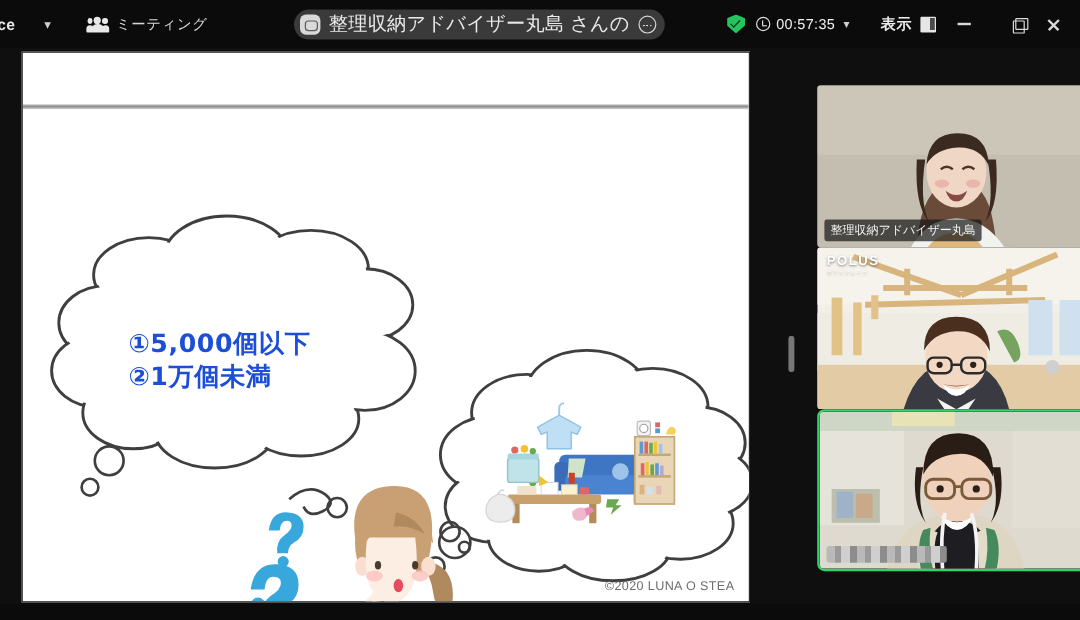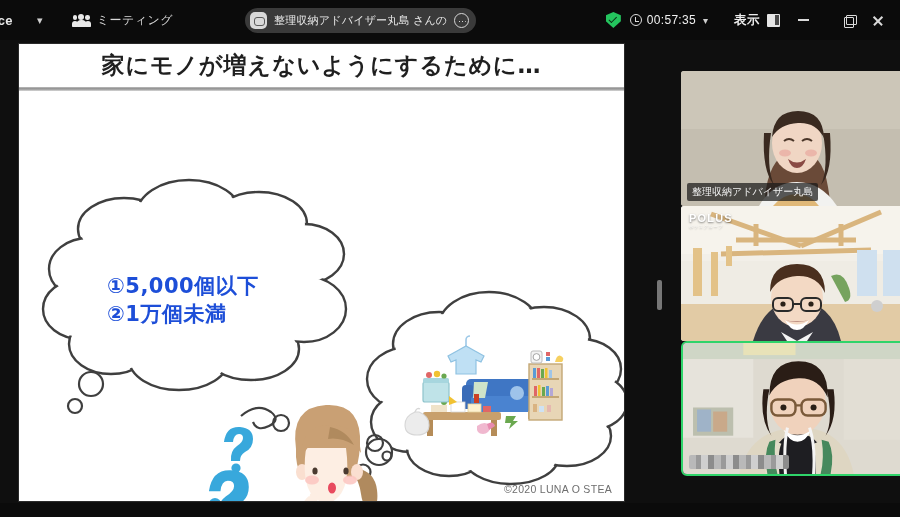--- a/index.html
+++ b/index.html
@@ -41,21 +41,21 @@
     background: #3a3a3a; border-radius: 14px; padding: 0 7px 0 5px;
   }
   .pill-ico {
     width: 17px; height: 17px; border-radius: 5px; background: #d9d9d9;
     position: relative; flex: 0 0 auto;
   }
   .pill-ico::before {
     content: ""; position: absolute; left: 4px; top: 5px; width: 9px; height: 7px;
     border: 1.4px solid #5a5a5a; border-radius: 3px;
   }
-  .pill-text { color: #eaeaea; font-size: 11px; white-space: nowrap; letter-spacing: .2px; text-align: center; }
+  .pill-text { color: #eaeaea; font-size: 16px; white-space: nowrap; letter-spacing: .2px; text-align: center; }
   .pill-more {
     width: 15px; height: 15px; border-radius: 50%; border: 1.3px solid #d6d6d6;
     position: relative; flex: 0 0 auto;
   }
   .pill-more::after {
     content: ""; position: absolute; left: 2.2px; top: 6px; width: 8.2px; height: 1.6px;
     background: transparent;
     box-shadow: 0 0 0 0 #d6d6d6, 0px 0px 0 0.8px #d6d6d6;
     border-radius: 1px;
     background-image: radial-gradient(circle, #d6d6d6 40%, transparent 42%),
@@ -234,21 +234,20 @@
           <span class="w-rest"></span>
         </span>
       <span class="w-close">
           <span></span>
         </span>
     </div>
   </div>
 
   <div class="slide-wrap">
 
-    <div class="slide-title">家にモノが増えないようにするために…</div>
     <div class="title-rule"></div>
 
 
     <svg class="slide-svg" viewBox="0 0 607 459">
 
       <g fill="#ffffff" stroke="#3f3f3f" stroke-width="2.4">
         <ellipse cx="105" cy="185" rx="46" ry="31"></ellipse>
         <ellipse cx="170" cy="170" rx="52" ry="34"></ellipse>
         <ellipse cx="240" cy="180" rx="48" ry="32"></ellipse>
         <ellipse cx="285" cy="210" rx="40" ry="30"></ellipse>

